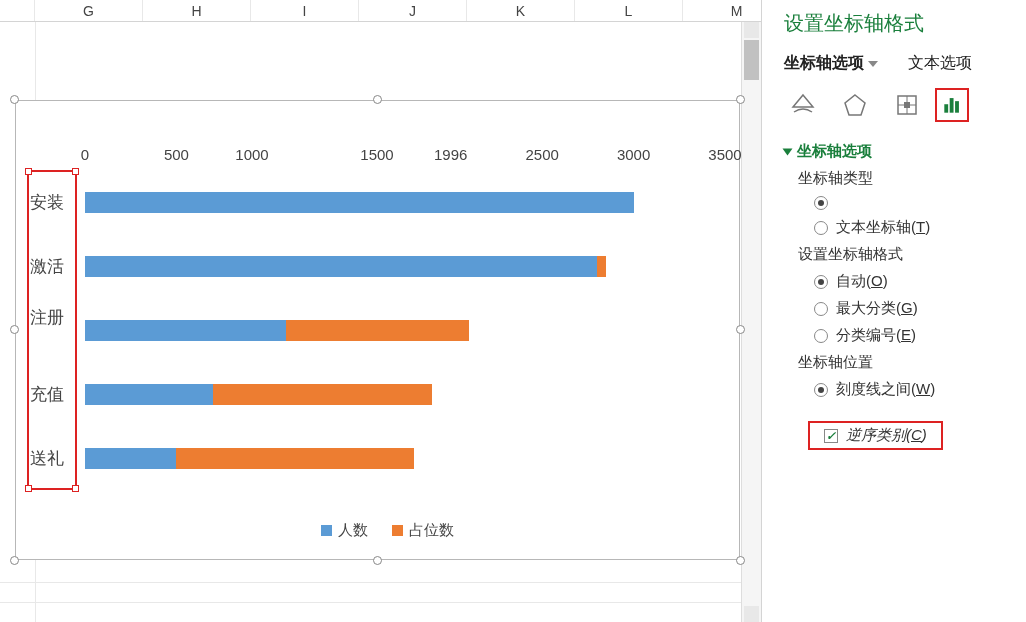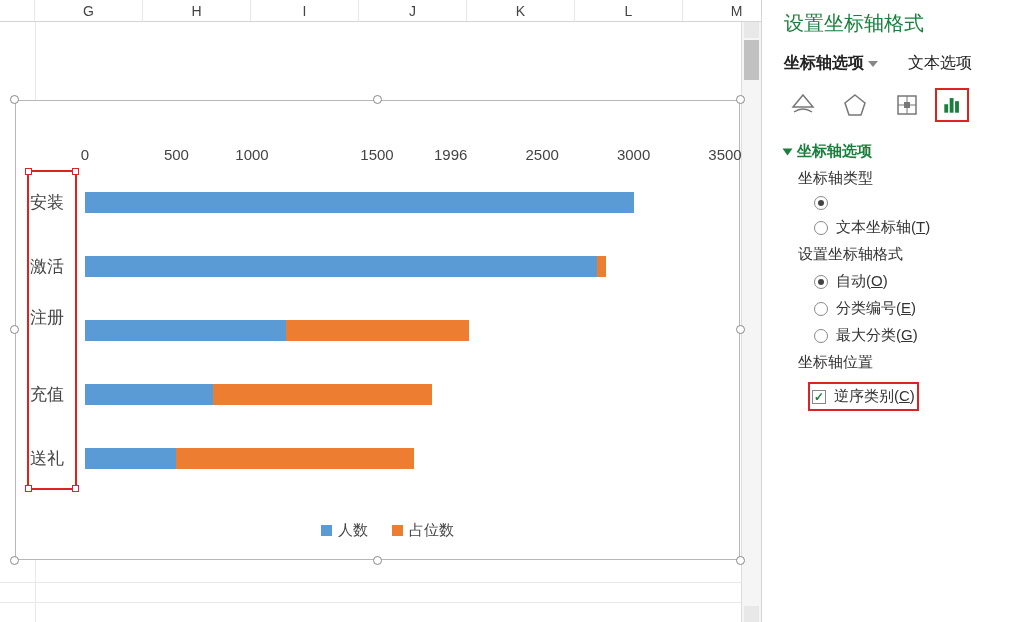--- a/index.html
+++ b/index.html
@@ -56,21 +56,21 @@
   .section { margin-top:4px; }
   .sect-hdr { color:#1a7f3c; font-size:15px; font-weight:600; display:flex; align-items:center; gap:6px; margin-bottom:8px; cursor:pointer; }
   .tri-exp { width:0;height:0;border-top:5px solid transparent;border-bottom:5px solid transparent;border-left:7px solid #1a7f3c; transform:rotate(90deg); }
   .subhdr { font-size:15px; color:#333; margin:8px 0 6px 14px; }
   .opt { display:flex; align-items:center; gap:8px; margin:8px 0 8px 30px; font-size:15px; color:#333; cursor:pointer; }
   .radio { width:14px; height:14px; border:1px solid #888; border-radius:50%; display:inline-flex; align-items:center; justify-content:center; flex-shrink:0; }
   .radio.on::after { content:""; width:6px; height:6px; background:#444; border-radius:50%; }
   .chk { width:14px; height:14px; border:1px solid #888; display:inline-flex; align-items:center; justify-content:center; flex-shrink:0; color:#1a7f3c; font-size:12px; line-height:1; }
   .chk.on::after { content:"✓"; font-weight:bold; }
   .key { text-decoration:underline; }
-  .opt-sel { border:2px solid #d22; padding:3px 2px; margin:4px 0 4px 24px; display:inline-flex; }
+  .opt-sel { border:2px solid #d22; padding:3px 14px; margin:14px 0 4px 24px; display:inline-flex;font-style:italic; }
 </style>
 </head>
 <body>
 
 <div class="sheet-area">
   <div class="col-headers">
     <div class="col-h"></div>
     <div class="col-h">G</div>
     <div class="col-h">H</div>
     <div class="col-h">I</div>
@@ -202,27 +202,31 @@
         <span><span>文本坐标轴</span>(<span class="key">T</span>)</span>
       </div>
 
     <div class="subhdr">设置坐标轴格式</div>
     <div class="opt">
         <span class="radio on"></span>
         <span><span>自动</span>(<span class="key">O</span>)</span>
       </div>
     <div class="opt">
         <span class="radio"></span>
+        <span><span>最大分类</span>(<span class="key">G</span>)</span>
+      </div>
+    <div class="opt">
+        <span class="radio"></span>
         <span><span>分类编号</span>(<span class="key">E</span>)</span>
       </div>
-    <div class="opt">
-        <span class="radio"></span>
-        <span><span>最大分类</span>(<span class="key">G</span>)</span>
-      </div>
 
     <div class="subhdr">坐标轴位置</div>
+    <div class="opt">
+        <span class="radio on"></span>
+        <span><span>刻度线之间</span>(<span class="key">W</span>)</span>
+      </div>
 
     <div class="opt opt-sel">
         <span class="chk on"></span>
         <span><span>逆序类别</span>(<span class="key">C</span>)</span>
       </div>
   </div>
 </div>
 
 </body></html>

